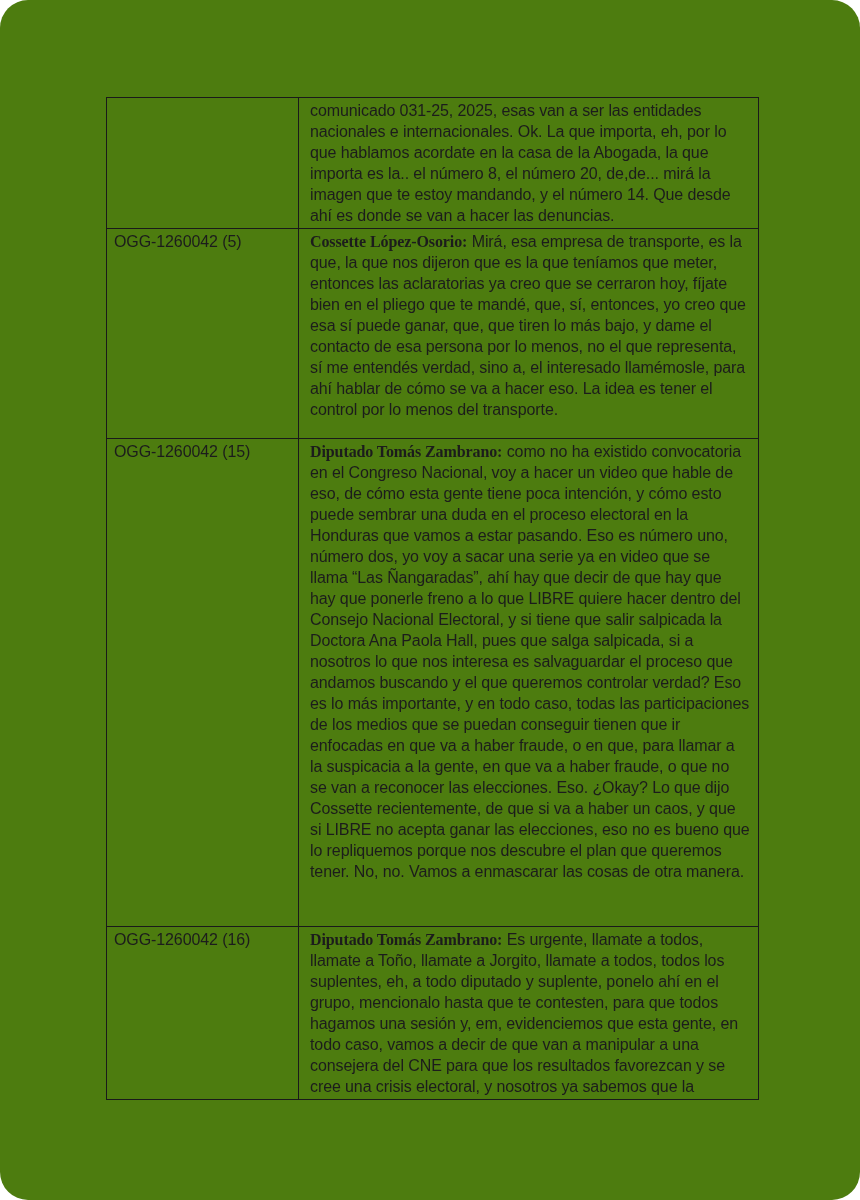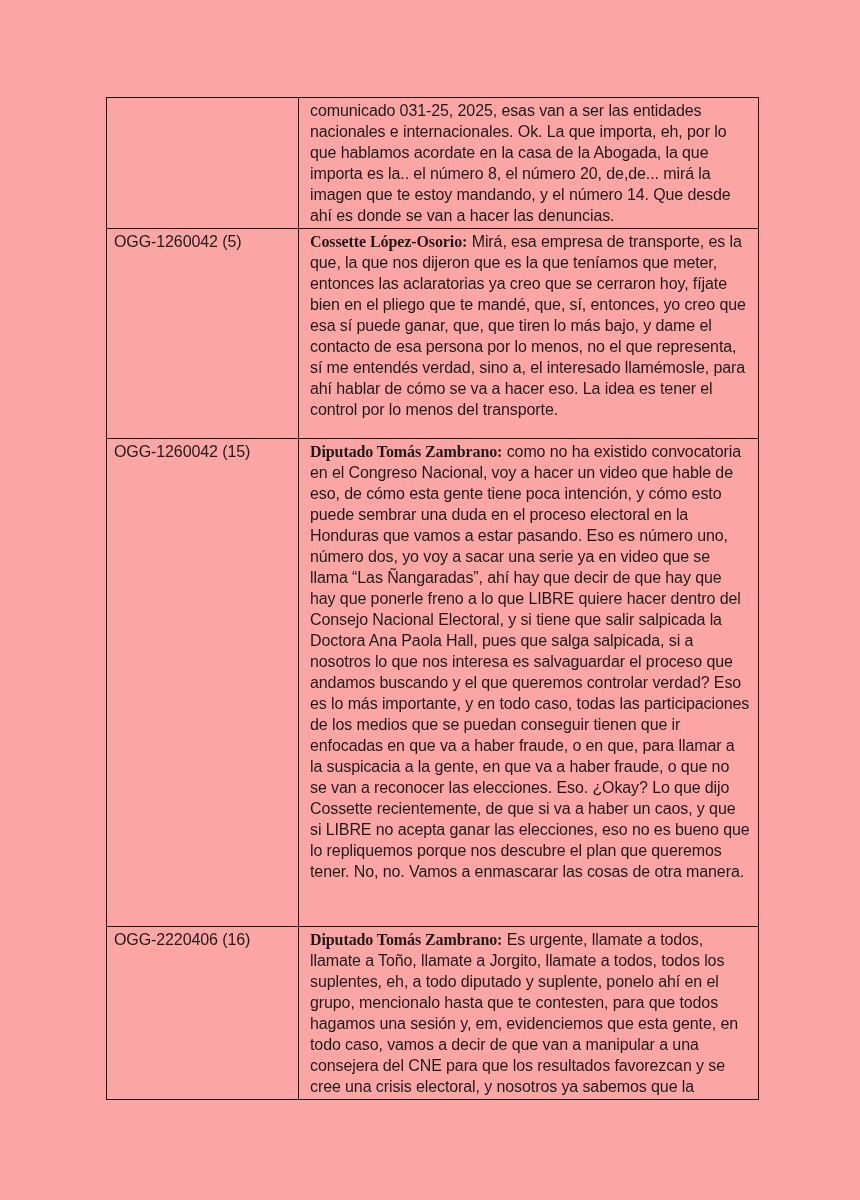--- a/index.html
+++ b/index.html
@@ -10,22 +10,23 @@
     width: 860px;
     height: 1200px;
     background: #ffffff;
     font-family: "Liberation Sans", sans-serif;
     color: #1c1c1c;
   }
   .page {
     position: relative;
     width: 860px;
     height: 1200px;
-    background: #fca5a5;
+    background: #4d7c0f;
     overflow: hidden;
+    border-radius: 28px;
   }
   .transcript-table {
     position: absolute;
     left: 106px;
     top: 97px;
     width: 652px;
     border-collapse: collapse;
     table-layout: fixed;
     font-size: 16px;
     line-height: 21px;
@@ -62,18 +63,18 @@
       </tr>
       <tr class="r1">
         <td class="id-cell"><span>OGG-1260042 (5)</span></td>
         <td class="text-cell"><span class="speaker">Cossette López-Osorio:</span> <span>Mirá, esa empresa de transporte, es la que, la que nos dijeron que es la que teníamos que meter, entonces las aclaratorias ya creo que se cerraron hoy, fíjate bien en el pliego que te mandé, que, sí, entonces, yo creo que esa sí puede ganar, que, que tiren lo más bajo, y dame el contacto de esa persona por lo menos, no el que representa, sí me entendés verdad, sino a, el interesado llamémosle, para ahí hablar de cómo se va a hacer eso. La idea es tener el control por lo menos del transporte.</span></td>
       </tr>
       <tr class="r2">
         <td class="id-cell"><span>OGG-1260042 (15)</span></td>
         <td class="text-cell"><span class="speaker">Diputado Tomás Zambrano:</span> <span>como no ha existido convocatoria en el Congreso Nacional, voy a hacer un video que hable de eso, de cómo esta gente tiene poca intención, y cómo esto puede sembrar una duda en el proceso electoral en la Honduras que vamos a estar pasando. Eso es número uno, número dos, yo voy a sacar una serie ya en video que se llama “Las Ñangaradas”, ahí hay que decir de que hay que hay que ponerle freno a lo que LIBRE quiere hacer dentro del Consejo Nacional Electoral, y si tiene que salir salpicada la Doctora Ana Paola Hall, pues que salga salpicada, si a nosotros lo que nos interesa es salvaguardar el proceso que andamos buscando y el que queremos controlar verdad? Eso es lo más importante, y en todo caso, todas las participaciones de los medios que se puedan conseguir tienen que ir enfocadas en que va a haber fraude, o en que, para llamar a la suspicacia a la gente, en que va a haber fraude, o que no se van a reconocer las elecciones. Eso. ¿Okay? Lo que dijo Cossette recientemente, de que si va a haber un caos, y que si LIBRE no acepta ganar las elecciones, eso no es bueno que lo repliquemos porque nos descubre el plan que queremos tener. No, no. Vamos a enmascarar las cosas de otra manera.</span></td>
       </tr>
       <tr class="r3">
-        <td class="id-cell"><span>OGG-2220406 (16)</span></td>
+        <td class="id-cell"><span>OGG-1260042 (16)</span></td>
         <td class="text-cell"><span class="speaker">Diputado Tomás Zambrano:</span> <span>Es urgente, llamate a todos, llamate a Toño, llamate a Jorgito, llamate a todos, todos los suplentes, eh, a todo diputado y suplente, ponelo ahí en el grupo, mencionalo hasta que te contesten, para que todos hagamos una sesión y, em, evidenciemos que esta gente, en todo caso, vamos a decir de que van a manipular a una consejera del CNE para que los resultados favorezcan y se cree una crisis electoral, y nosotros ya sabemos que la</span></td>
       </tr>
     </tbody>
   </table>
 </div>
 
 </body></html>

